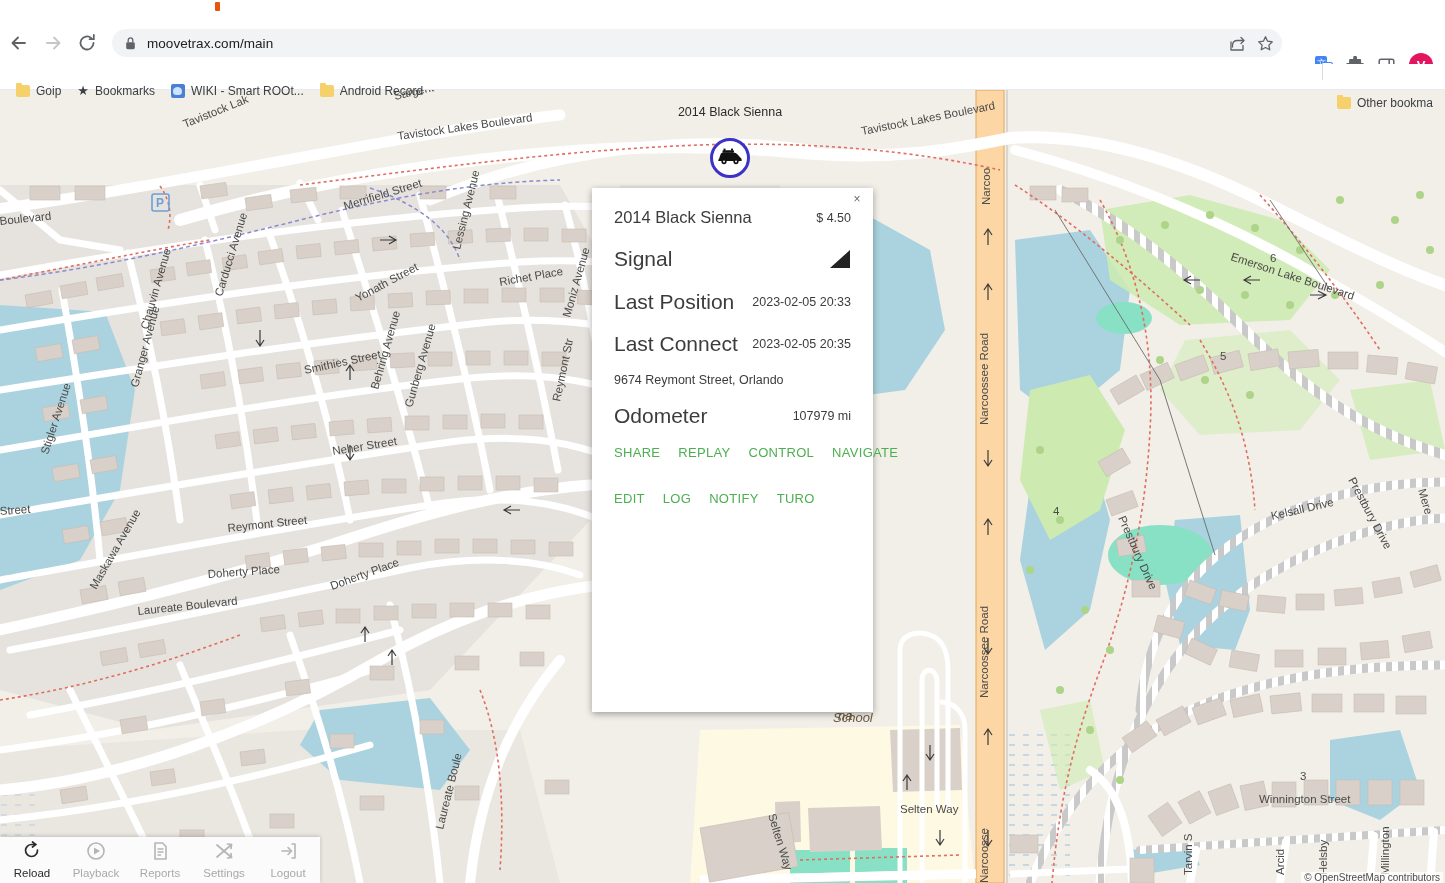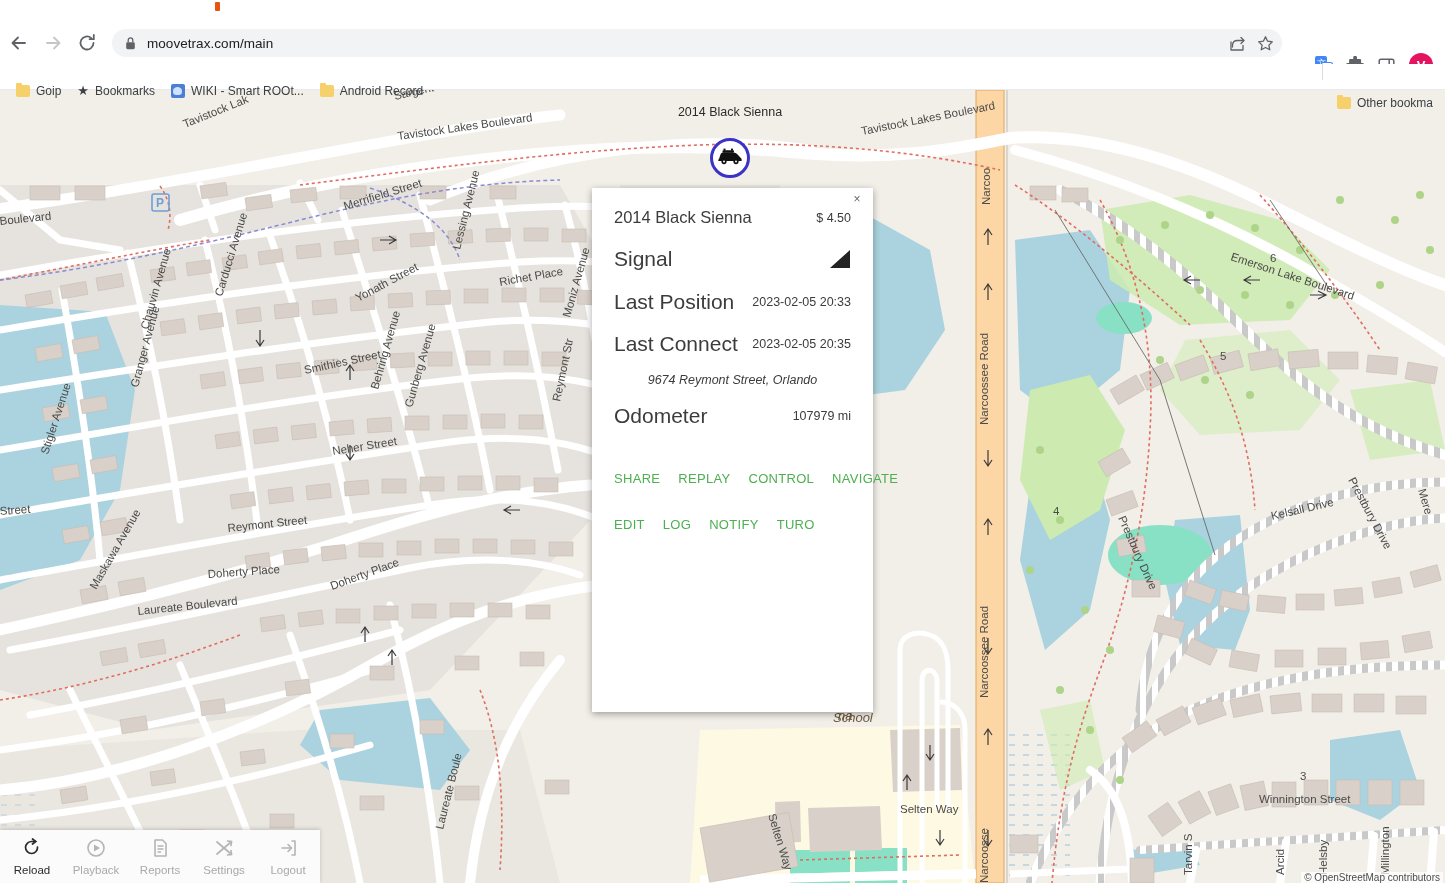--- a/index.html
+++ b/index.html
@@ -163,37 +163,37 @@
     height: 42px;
   }
   .row-label { font-size: 21px; color: #3c3c3c; }
   .row-value { font-size: 12.5px; color: #3c3c3c; }
   #card-title-row { height: 49px; padding-top: 10px; }
   #card-title { font-size: 16.5px; color: #3c3c3c; }
   #card-price { font-size: 12.5px; color: #3c3c3c; }
   #row-signal { height: 44px; }
   #signal-icon { width: 26px; height: 20px; }
   #address-row {
-    height: 30px; display:flex; align-items:center; justify-content:center;font-style:italic;
+    height: 30px; display:flex; align-items:center; justify-content:flex-start;
   }
   #address-text { font-size: 12.5px; color: #3c3c3c; }
   .actions {
     display: flex; align-items: center;
   }
-  #actions-primary { gap: 18px; margin-top: 30px; height: 22px; }
+  #actions-primary { gap: 18px; margin-top: 4px; height: 22px; }
   #actions-secondary { gap: 18px; margin-top: 24px; height: 22px; }
   .action-link {
     font-size: 13px; color: #4caf50; letter-spacing: 0.3px;
     cursor: pointer; font-family: "Liberation Sans", sans-serif;
   }
 
   
   #bottom-bar {
     position: absolute; left: 0; bottom: 0;
-    width: 320px; height: 53px;
+    width: 320px; height: 46px;
     background: #fbfbfb;
     box-shadow: 0 -1px 4px rgba(0,0,0,0.18);
     display: flex; align-items: center;
     z-index: 30;
   }
   .bb-item {
     flex: 1; display: flex; flex-direction: column;
     align-items: center; justify-content: center; gap: 2px;
     cursor: pointer; height: 53px;
   }

